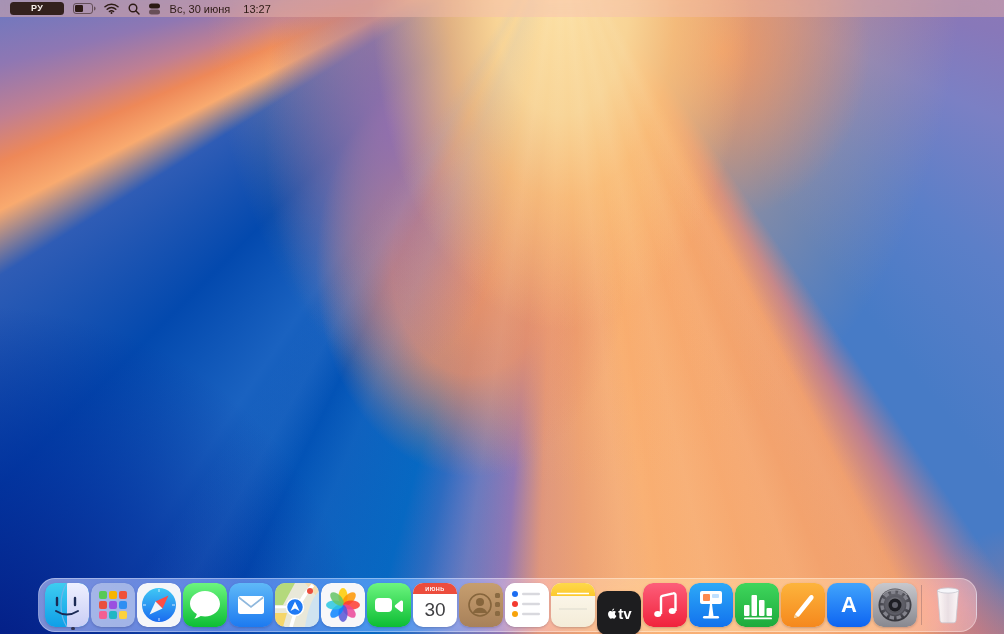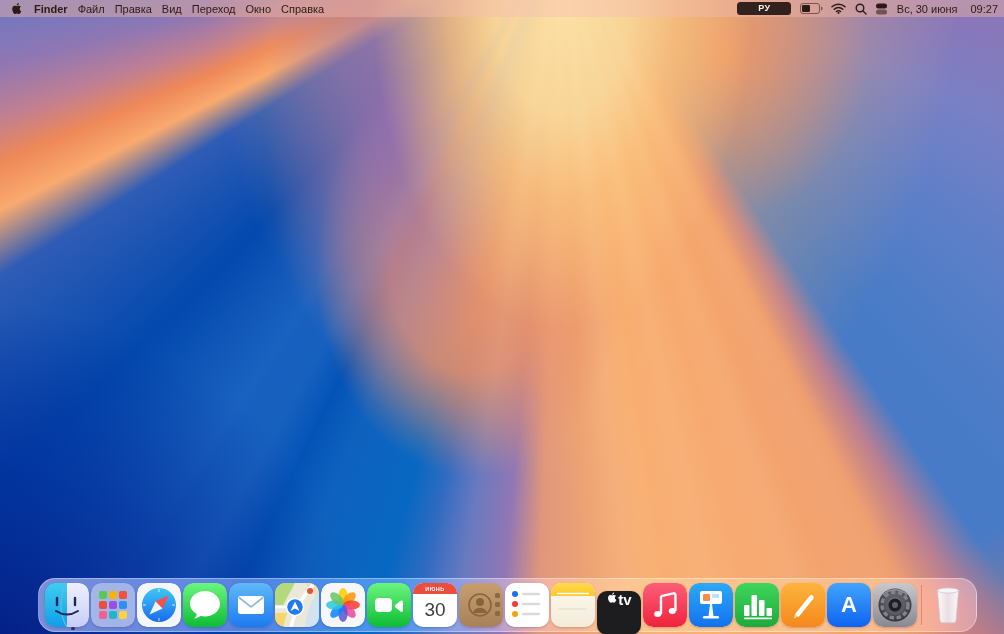--- a/index.html
+++ b/index.html
@@ -83,47 +83,33 @@
   .cal-month{position:absolute;top:0;left:0;right:0;height:11px;background:#ec4d3d;
     color:#fff;font-size:5.5px;font-weight:bold;text-align:center;line-height:12px;letter-spacing:.5px;}
   .cal-day{position:absolute;top:11px;left:0;right:0;bottom:0;color:#3f3f42;font-size:19px;
     text-align:center;line-height:31px;font-weight:400;}
   
   .ic-rem{background:#fff;}
   
   .ic-notes{background:linear-gradient(180deg,#fdf9ef 0%,#f4ecd8 100%);}
   .notes-top{position:absolute;top:0;left:0;right:0;height:13px;background:linear-gradient(180deg,#fed84b,#fcc92d);}
   
-  .ic-tv{background:#1d1d1f;display:flex;justify-content:center;margin-top:16px;}
+  .ic-tv{background:#1d1d1f;display:flex;align-items:center;justify-content:center;margin-top:16px;}
   .tv-label{color:#fff;font-size:15px;font-weight:bold;letter-spacing:0;}
   
   .ic-as{background:linear-gradient(180deg,#41a4fc 0%,#0d64f2 100%);display:flex;align-items:center;justify-content:center;}
   .as-a{color:#fff;font-size:22px;font-weight:bold;font-family:"Liberation Sans",sans-serif;}
 </style>
 </head>
 <body>
 
 <div class="stage">
   <div class="wallpaper"></div>
 
   <header class="menubar">
-    <div class="mb-left">
-      <span class="apple">
-        <svg width="12" height="13" viewBox="0 0 12 13">
-            <path fill="#2c1a14" d="M9.7 6.9c0-1.4 1.1-2.1 1.2-2.1-.7-1-1.7-1.1-2-1.1-.9-.1-1.7.5-2.1.5-.4 0-1.1-.5-1.8-.5-1 0-1.8.5-2.3 1.4-1 1.7-.3 4.2.7 5.6.5.7 1 1.4 1.8 1.4.7 0 1-.5 1.8-.5s1.1.5 1.8.5 1.2-.7 1.7-1.4c.5-.8.7-1.5.8-1.6-.1 0-1.6-.6-1.6-2.2zM8.3 2.7c.4-.5.6-1.1.6-1.7-.6 0-1.2.4-1.6.8-.4.4-.7 1-.6 1.7.6 0 1.2-.3 1.6-.8z"></path>
-          </svg>
-      </span>
-      <span class="mb-item mb-app">Finder</span>
-      <span class="mb-item">Файл</span>
-      <span class="mb-item">Правка</span>
-      <span class="mb-item">Вид</span>
-      <span class="mb-item">Переход</span>
-      <span class="mb-item">Окно</span>
-      <span class="mb-item">Справка</span>
-    </div>
     <div class="mb-right">
       <span class="lang-badge">РУ</span>
       <span style="display:flex;align-items:center;">
         <svg width="23" height="11" viewBox="0 0 23 11">
             <rect x="0.5" y="0.5" width="19" height="10" rx="2.5" fill="none" stroke="#2c1a14" stroke-opacity=".55" stroke-width="1"></rect>
             <rect x="2" y="2" width="8" height="7" rx="1.2" fill="#2c1a14"></rect>
             <path d="M21 3.5v4c1-.3 1.6-1 1.6-2s-.6-1.7-1.6-2z" fill="#2c1a14" fill-opacity=".55"></path>
           </svg>
       </span>
       <span style="display:flex;align-items:center;">
@@ -141,21 +127,21 @@
           </svg>
       </span>
       <span style="display:flex;align-items:center;">
         <svg width="13" height="12" viewBox="0 0 13 12">
             <rect x="1" y="0.5" width="11" height="5" rx="2.5" fill="#2c1a14"></rect>
             <rect x="1" y="6.5" width="11" height="5" rx="2.5" fill="#2c1a14" fill-opacity=".55"></rect>
           </svg>
       </span>
       <span class="clock">
         <span>Вс, 30 июня</span>
-        <span>09:27</span>
+        <span>13:27</span>
       </span>
     </div>
   </header>
 
   <div class="dock">
 
     <div class="di">
       <svg viewBox="0 0 44 44">
         <defs>
           <linearGradient id="fL" x1="0" y1="0" x2="0" y2="1">

